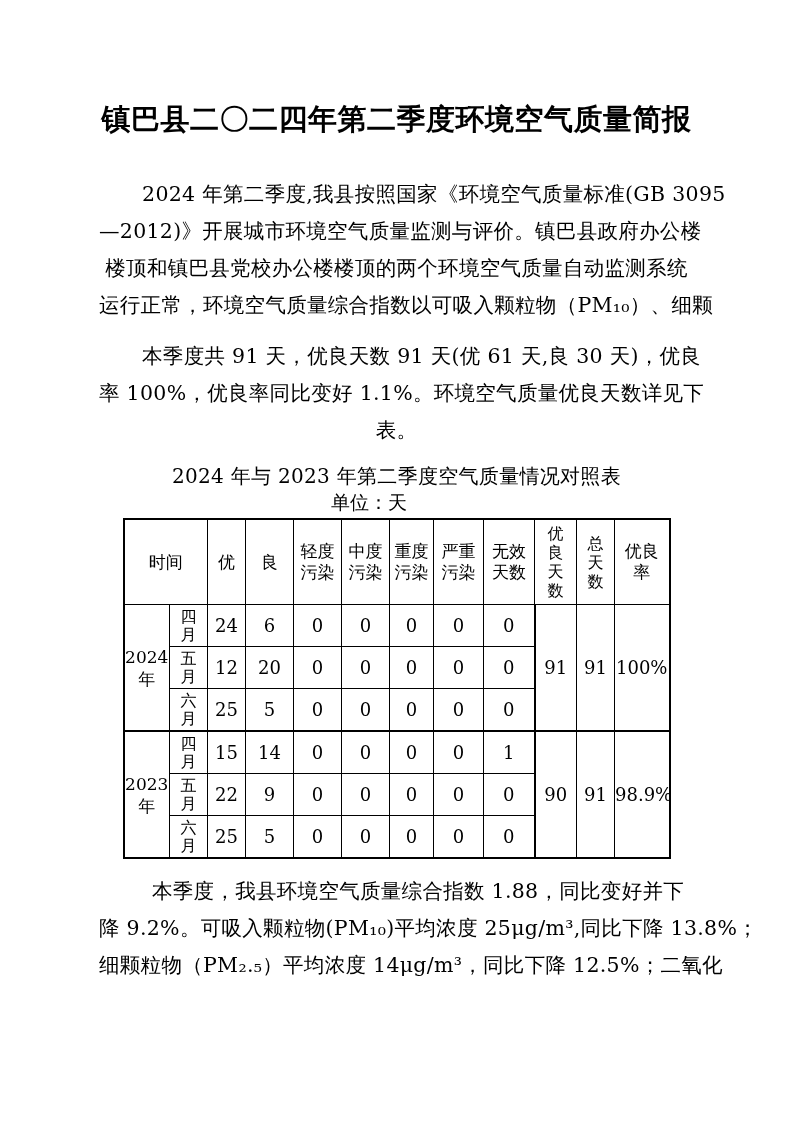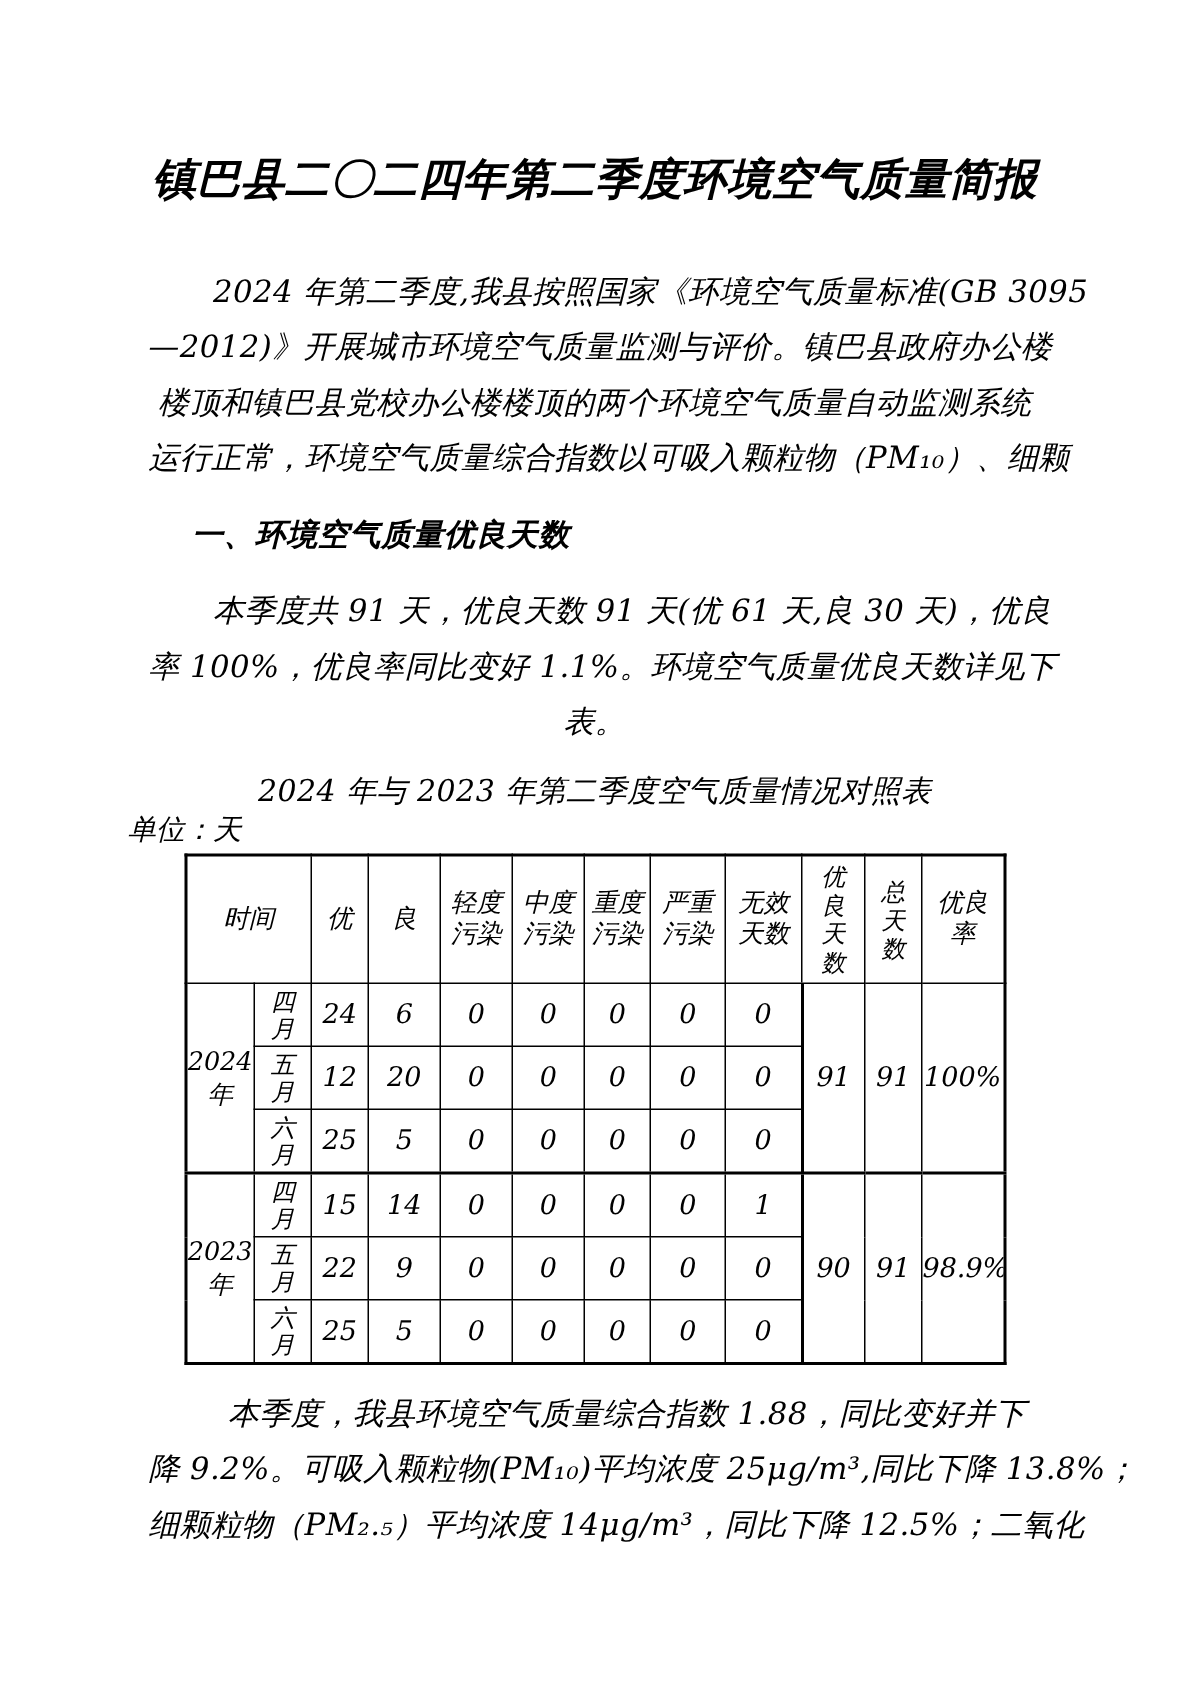--- a/index.html
+++ b/index.html
@@ -7,21 +7,20 @@
     position: relative;
     width: 793px;
     height: 1122px;
     margin: 0 auto;
     background: #ffffff;
     color: #000000;
     font-family: "DejaVu Serif", "Liberation Serif", serif;
     overflow: hidden;
     box-sizing: border-box;
     padding: 100px 85px 0 85px;
-    font-style: italic;
   }
   .doc-title {
     font-size: 29px;
     font-weight: 700;
     text-align: center;
     line-height: 38px;
     margin: 0 0 38px 0;
     letter-spacing: 0.5px;
     font-family: "DejaVu Serif", "Liberation Serif", serif;
   }
@@ -45,21 +44,21 @@
     white-space: nowrap;
   }
   .sec-heading.second { margin-top: 14px; }
   .table-caption {
     text-align: center;
     font-size: 20px;
     line-height: 27px;
     letter-spacing: 0.3px;
   }
   .unit-label {
-    text-align: left;
+    text-align: center;
     padding-right: 55px;
     font-size: 19px;
     line-height: 25px;
     margin-bottom: 3px;
   }
   table.aq-table {
     border-collapse: collapse;
     table-layout: fixed;
     margin: 0 auto;
     border: 2px solid #000;
@@ -101,21 +100,20 @@
 
   <h1 class="doc-title">镇巴县二〇二四年第二季度环境空气质量简报</h1>
 
   <div class="para">
     <div class="line first">2024 年第二季度,我县按照国家《环境空气质量标准(GB 3095</div>
     <div class="line">—2012)》开展城市环境空气质量监测与评价。镇巴县政府办公楼</div>
     <div class="line">楼顶和镇巴县党校办公楼楼顶的两个环境空气质量自动监测系统</div>
     <div class="line">运行正常，环境空气质量综合指数以可吸入颗粒物（PM₁₀）、细颗</div>
   </div>
 
-  <div class="sec-heading">一、环境空气质量优良天数</div>
 
   <div class="para">
     <div class="line first">本季度共 91 天，优良天数 91 天(优 61 天,良 30 天)，优良</div>
     <div class="line">率 100%，优良率同比变好 1.1%。环境空气质量优良天数详见下</div>
     <div class="line">表。</div>
   </div>
 
   <div class="table-caption">2024 年与 2023 年第二季度空气质量情况对照表</div>
   <div class="unit-label">单位：天</div>
 

